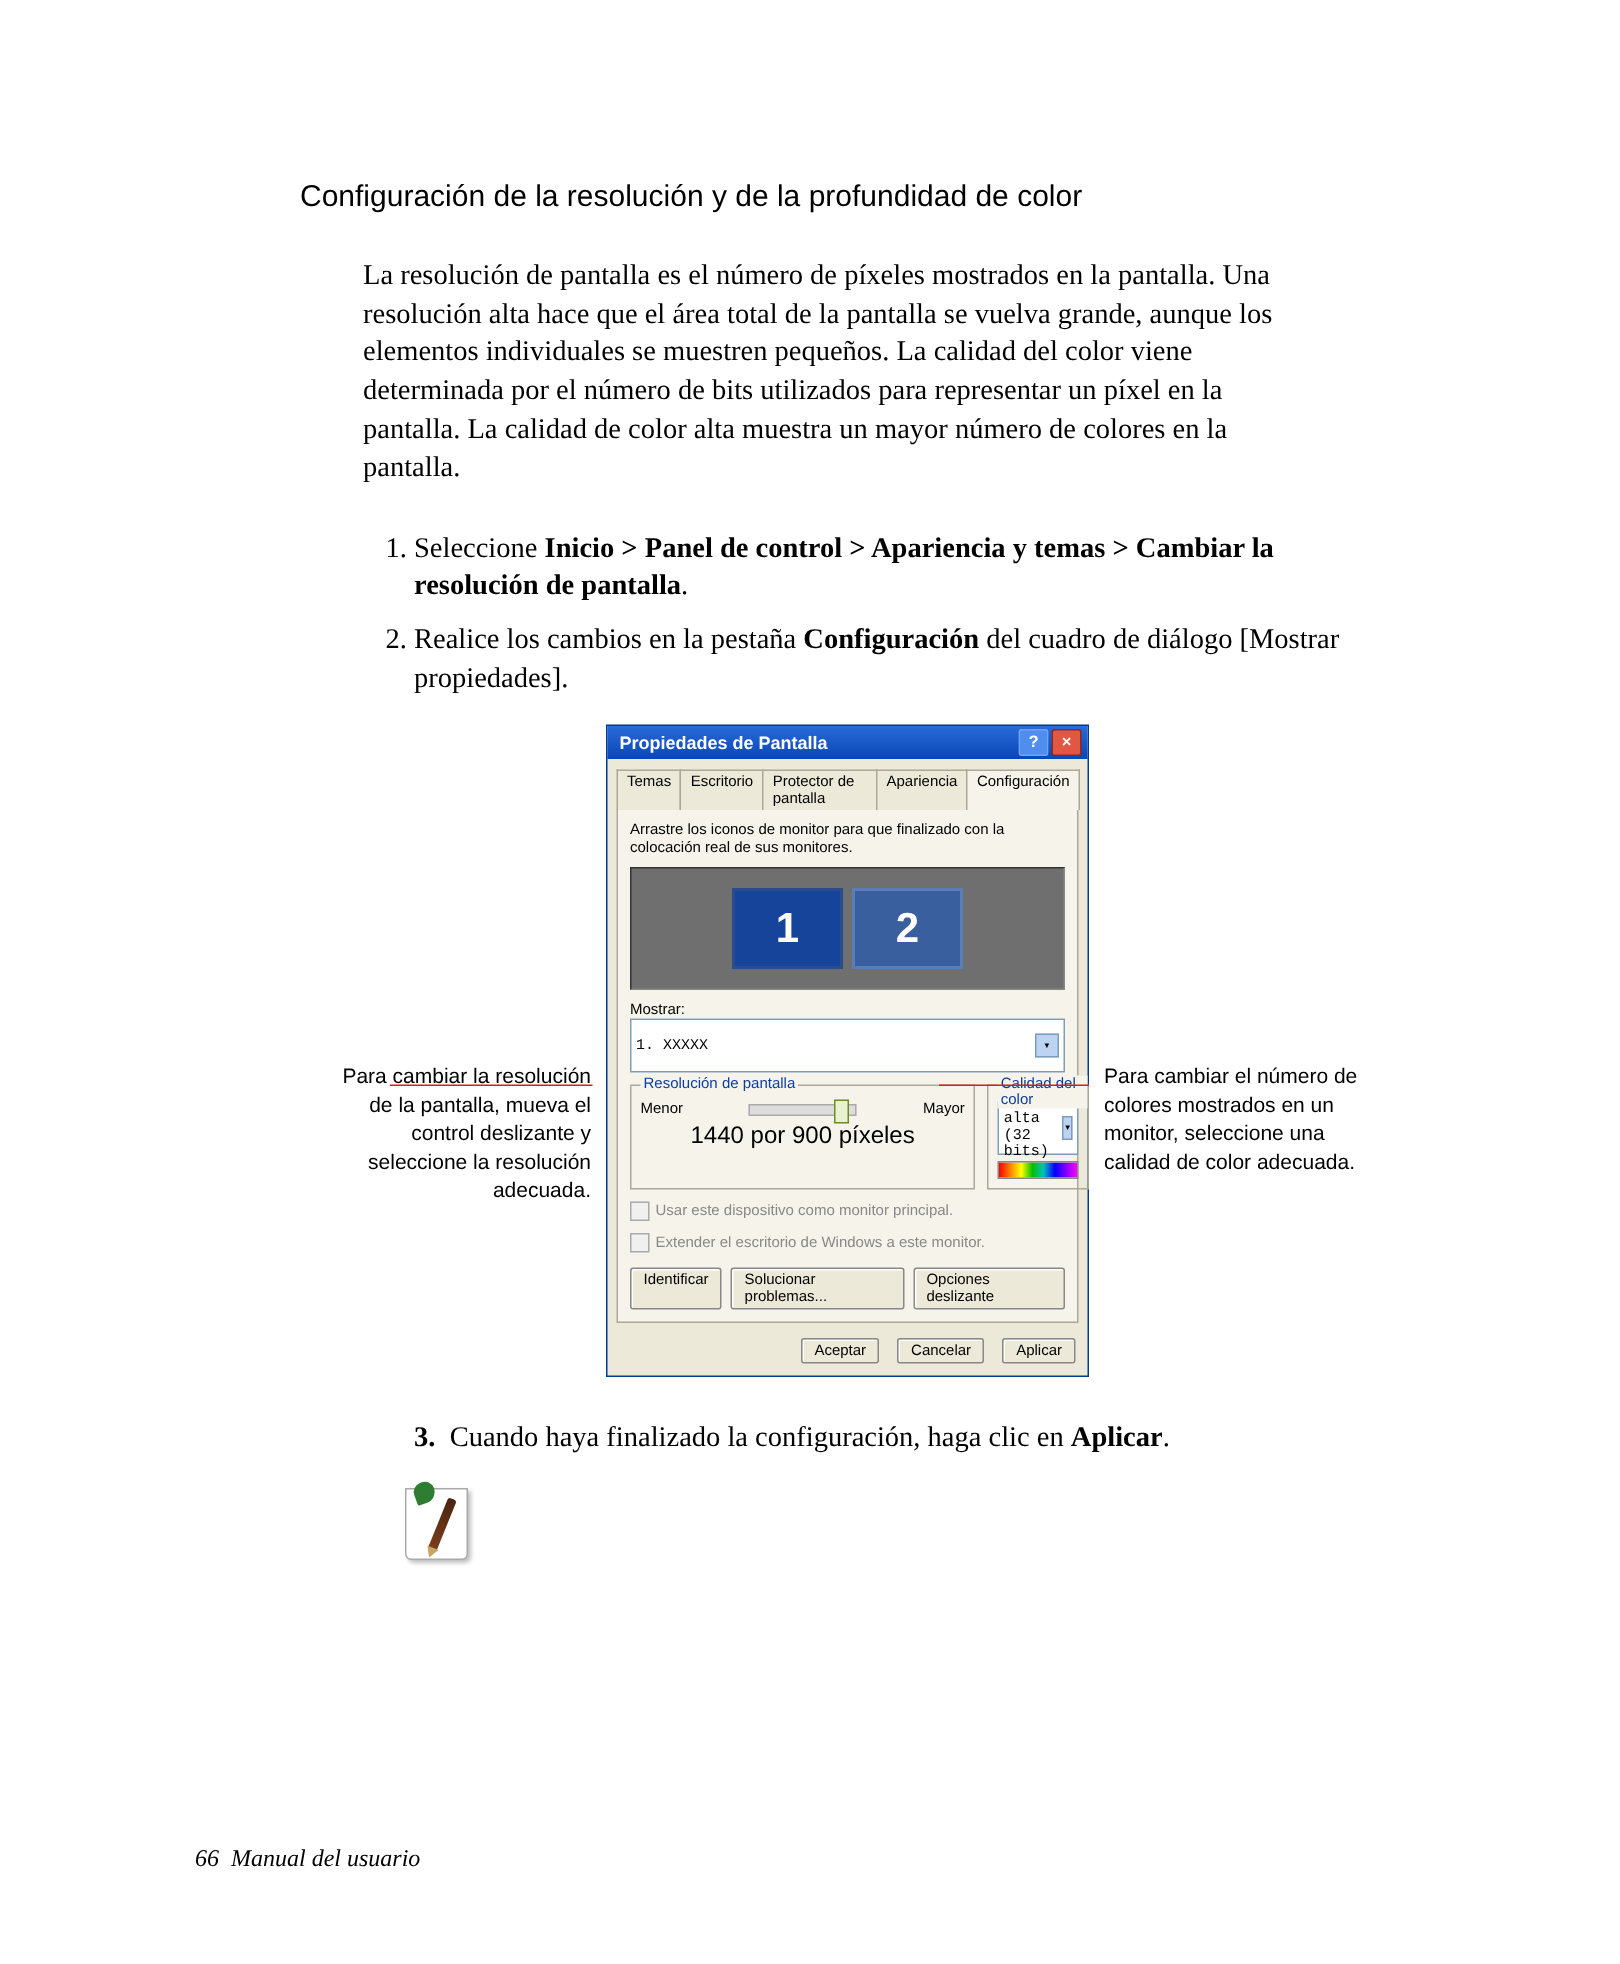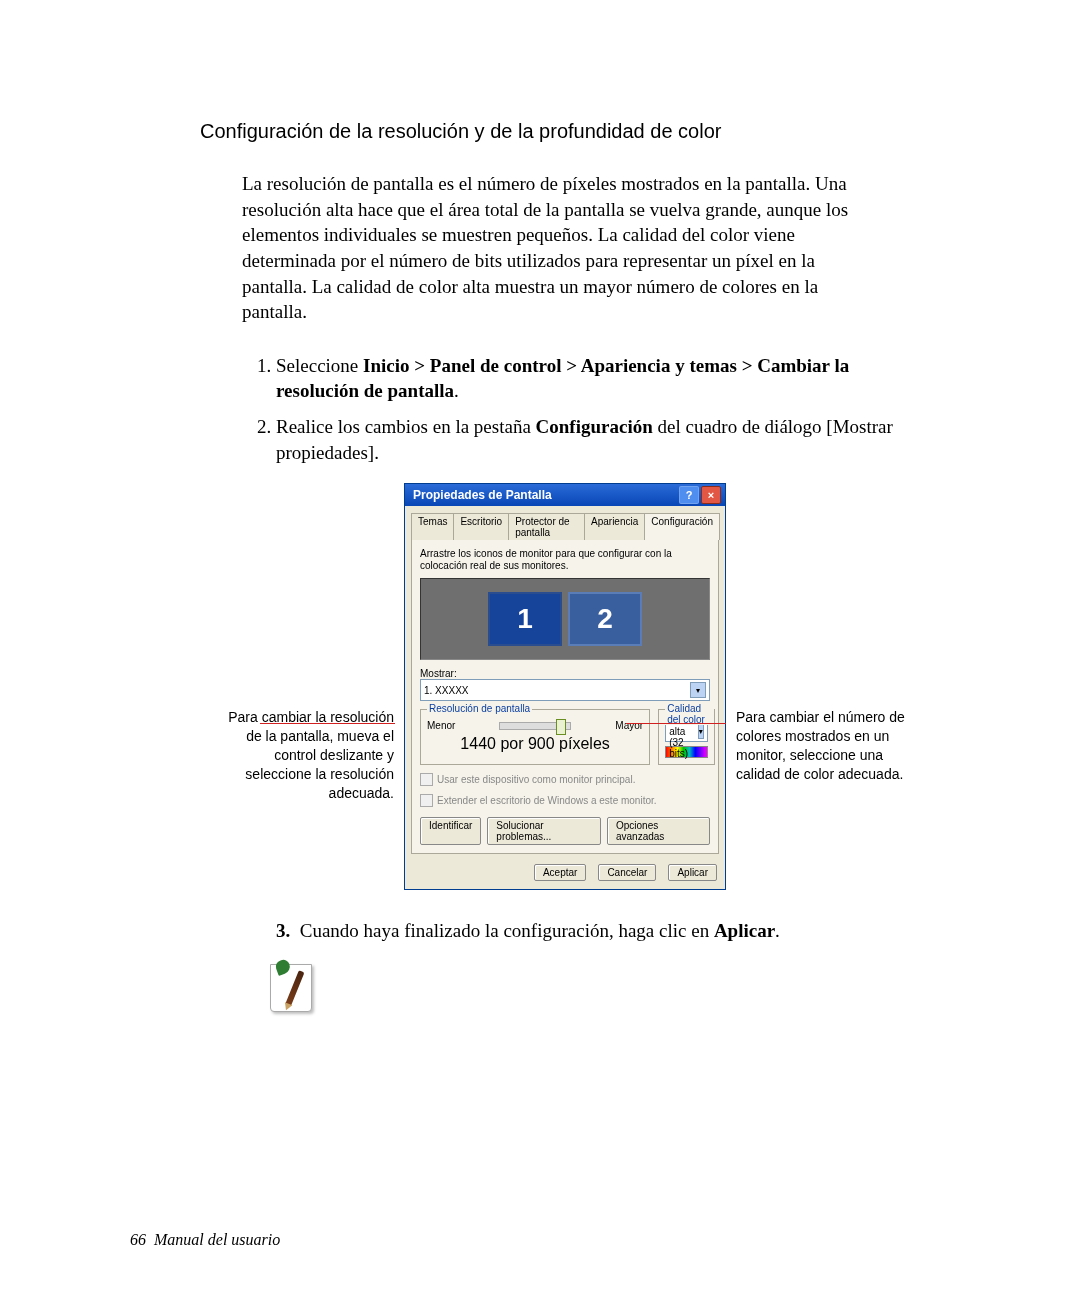--- a/index.html
+++ b/index.html
@@ -117,23 +117,23 @@
     width: 70px; height: 50px;
     display:flex; align-items:center; justify-content:center;
     color:#fff; font-size: 28px; font-weight:700;
     border: 2px solid #2a4d8f;
   }
   .mon.m1 { background:#17449b; }
   .mon.m2 { background:#3a5f9f; border-color:#5a7db8; }
 
   .lbl { font-size:10px; margin-top:8px; }
   .xp-select {
-    width:100%; height:22px; border:1px solid #7f9db9; background:#fff;
+    width:100%; height:36px; border:1px solid #7f9db9; background:#fff;
     font-size:10px; padding:1px 3px; box-sizing:border-box;
-    display:flex; align-items:center; justify-content:space-between;
+    display:flex; align-items:center; justify-content:space-between;font-family:Liberation Mono, monospace;
   }
   .xp-select .dd {
     width:14px; height:14px; background:#bcd3f3; border:1px solid #7f9db9;
     display:flex;align-items:center;justify-content:center; font-size:8px;
   }
 
   .two-col { display:flex; gap:8px; margin-top:8px; }
   .group {
     flex:1; border:1px solid #aca899; padding:6px 6px 6px 6px;
     position:relative;
@@ -258,21 +258,21 @@
         <span class="tb-btn tb-close">×</span>
       </div>
       <div class="xp-tabs">
         <div class="xp-tab">Temas</div>
         <div class="xp-tab">Escritorio</div>
         <div class="xp-tab">Protector de pantalla</div>
         <div class="xp-tab">Apariencia</div>
         <div class="xp-tab active">Configuración</div>
       </div>
       <div class="xp-panel">
-        <div class="instr">Arrastre los iconos de monitor para que configurar con la colocación real de sus monitores.</div>
+        <div class="instr">Arrastre los iconos de monitor para que finalizado con la colocación real de sus monitores.</div>
         <div class="monitors">
           <div class="mon m1">1</div>
           <div class="mon m2">2</div>
         </div>
         <div class="lbl">Mostrar:</div>
         <div class="xp-select">
           <span>1. XXXXX</span>
           <span class="dd">▾</span>
         </div>
 
@@ -303,21 +303,21 @@
           <span>Usar este dispositivo como monitor principal.</span>
         </div>
         <div class="chk-row">
           <span class="chk"></span>
           <span>Extender el escritorio de Windows a este monitor.</span>
         </div>
 
         <div class="btn-row">
           <span class="xp-btn">Identificar</span>
           <span class="xp-btn">Solucionar problemas...</span>
-          <span class="xp-btn">Opciones avanzadas</span>
+          <span class="xp-btn">Opciones deslizante</span>
         </div>
       </div>
       <div class="btn-row right" style="padding:0 8px 8px 0;">
         <span class="xp-btn">Aceptar</span>
         <span class="xp-btn">Cancelar</span>
         <span class="xp-btn">Aplicar</span>
       </div>
     </div>
 
     <div class="callout right">Para cambiar el número de colores mostrados en un monitor, seleccione una calidad de color adecuada.</div>

